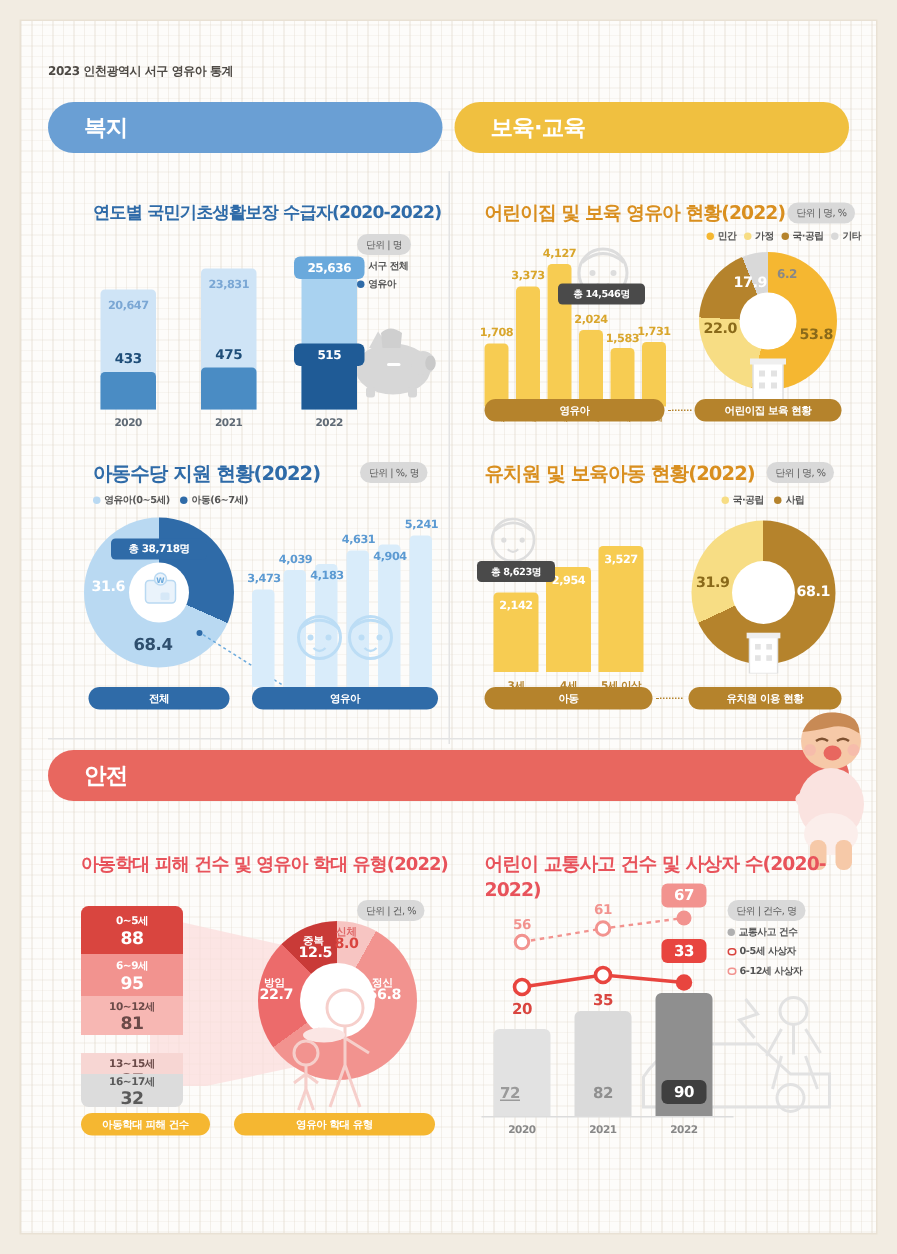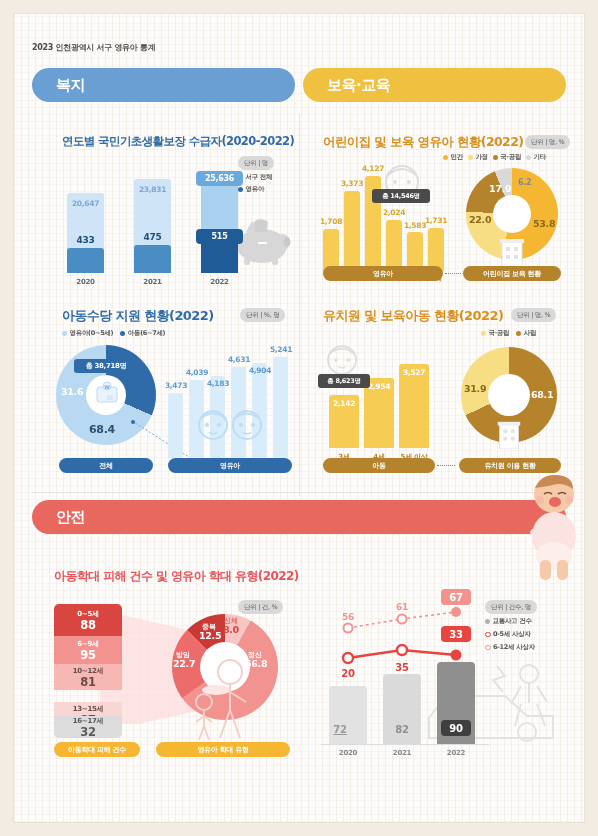--- a/index.html
+++ b/index.html
@@ -221,21 +221,21 @@
       <div class="axis-label" style="left:59px;top:115px;width:28px;color:#2f6ba8">3세</div>
       <div class="axis-label" style="left:80px;top:115px;width:28px;color:#2f6ba8">4세</div>
       <div class="axis-label" style="left:101px;top:115px;width:28px;color:#2f6ba8">5세</div>
     </div>
     <div class="pill" style="left:136px;top:157px;width:124px;background:#2f6ba8;">영유아</div>
   </div>
 
   <div class="panel" style="left:289px; top:112px; width:265px; height:165px;">
     <div class="chart-title t-orange" style="position:absolute;left:20px;top:8px;font-size:12.5px;">어린이집 및 보육 영유아 현황(2022)</div>
     <div class="unit-badge" style="left:222px;top:9px;">단위 | 명, %</div>
-    <div class="legend" style="left:140px;top:27px;gap:5px;">
+    <div class="legend" style="left:140px;top:27px;gap:5px;padding-left:28px;">
       <span class="legend-item">
         <i class="dot" style="background:#f5b731"></i>
         <b>민간</b>
         </span>
       <span class="legend-item">
         <i class="dot" style="background:#f7dd84"></i>
         <b>가정</b>
         </span>
       <span class="legend-item">
         <i class="dot" style="background:#b5832c"></i>
@@ -435,20 +435,21 @@
         <path d="M48 34 v26 M48 42 l-18 -6 M48 42 l16 10 M48 60 l-10 28 M48 60 l10 28"></path>
         <circle cx="22" cy="52" r="8"></circle>
         <path d="M22 60 v16 M22 66 l-8 6 M22 66 l8 6 M22 76 l-5 14 M22 76 l5 14"></path>
       </g>
       <ellipse cx="34" cy="40" rx="14" ry="5" fill="#fbe6e4"></ellipse>
     </svg>
     <div class="pill" style="left:124px;top:180px;width:134px;background:#f5b731;">영유아 학대 유형</div>
   </div>
 
   <div class="panel" style="left:289px; top:548px; width:265px; height:210px;">
+    <div class="chart-title t-red" style="position:absolute;left:20px;top:6px;font-size:12.5px;">어린이 교통사고 건수 및 사상자 수(2020-2022)</div>
     <div class="unit-badge" style="left:182px;top:38px;">단위 | 건수, 명</div>
     <div class="legend" style="left:182px;top:55px;flex-direction:column;align-items:flex-start;gap:4px;">
       <span class="legend-item">
         <i class="dot" style="background:#b0b0b0"></i>
         <b>교통사고 건수</b>
         </span>
       <span class="legend-item">
         <i class="ring" style="border-color:#d9453f"></i>
         <b>0-5세 사상자</b>
         </span>

